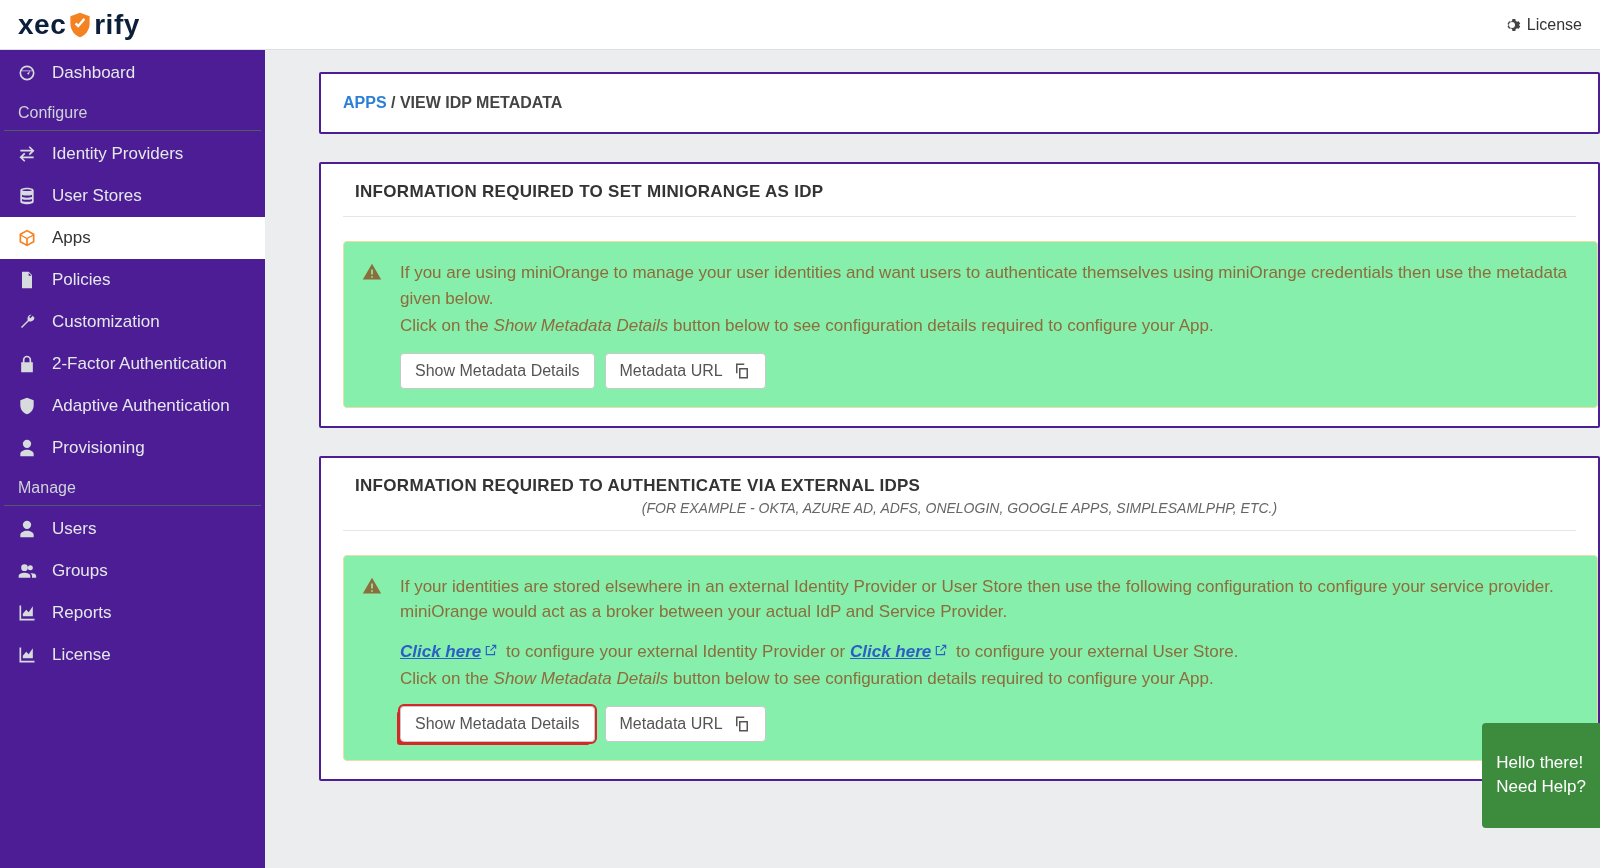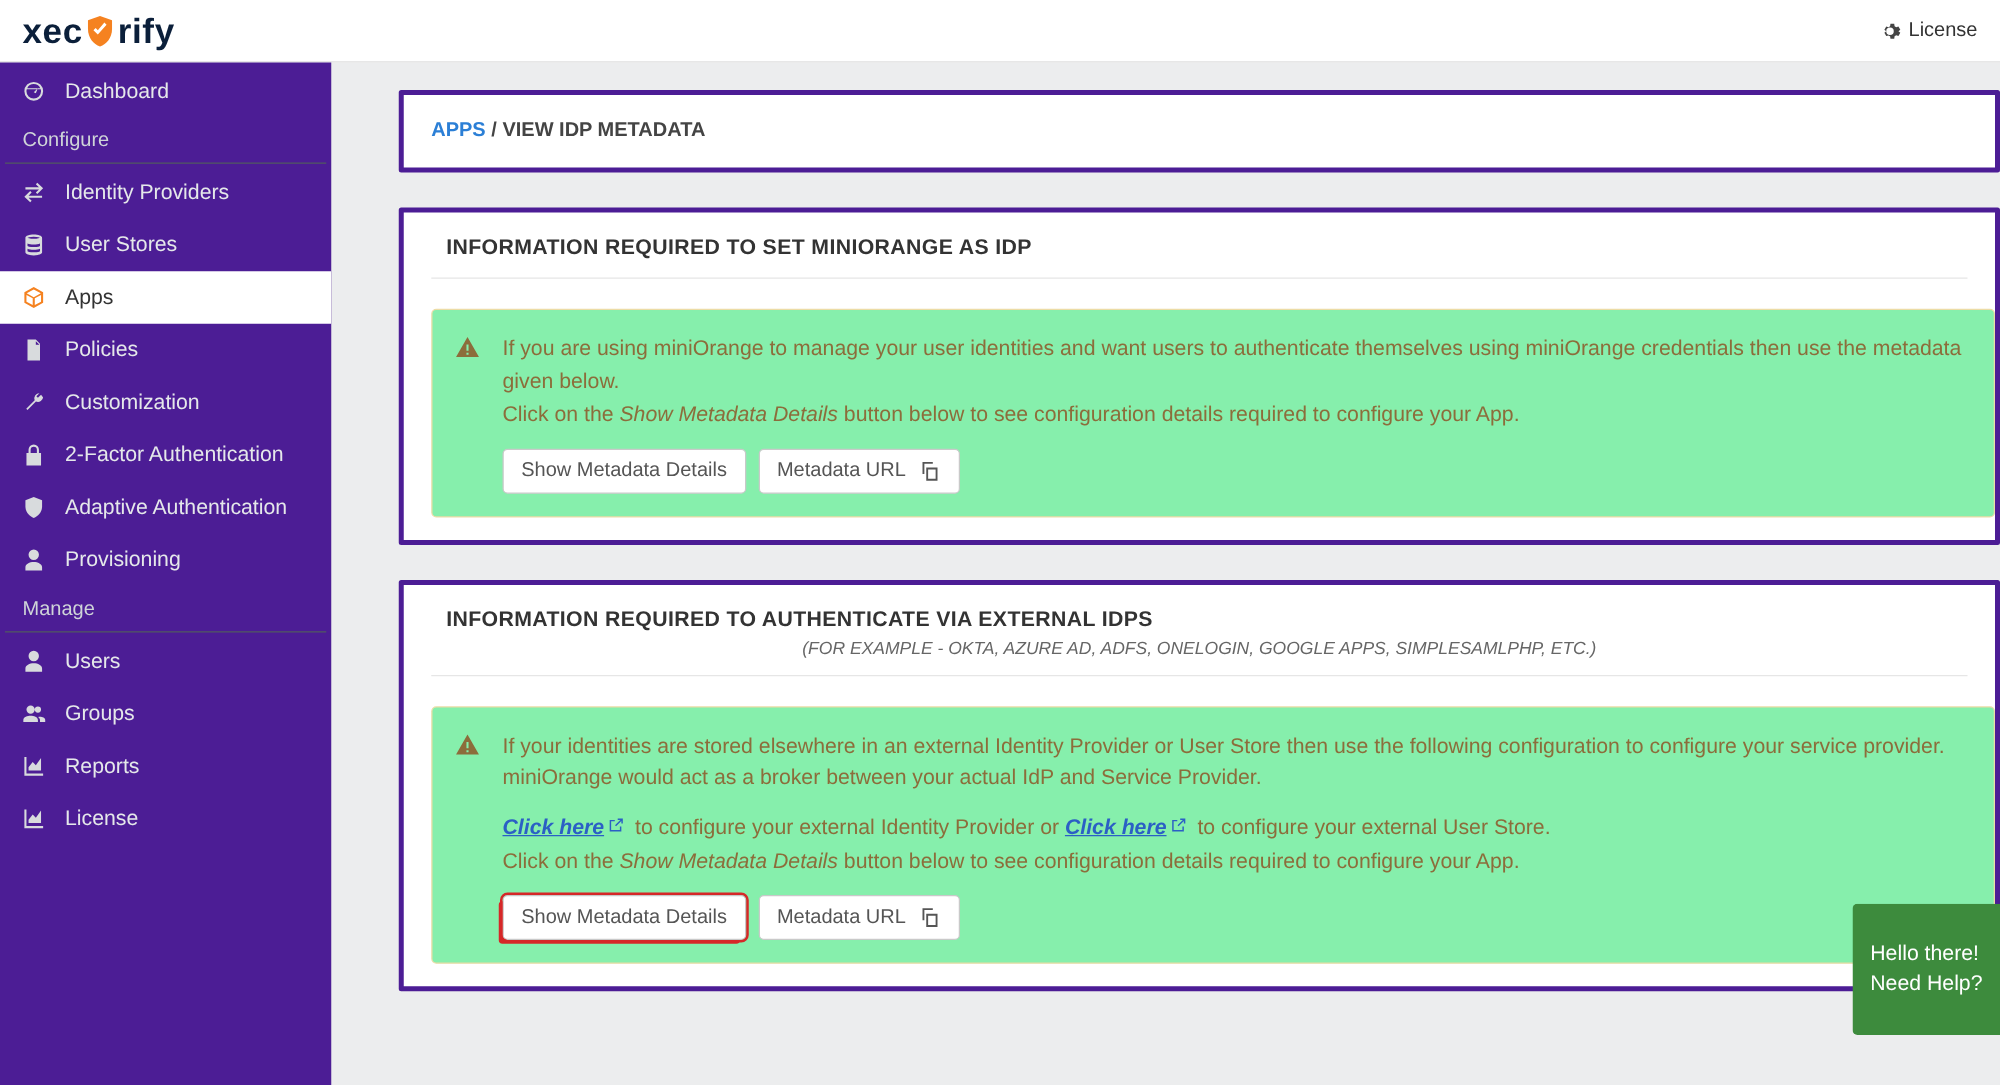--- a/index.html
+++ b/index.html
@@ -75,21 +75,21 @@
     color: #333;
   }
   .nav-item.active .ic svg { fill: #f58220; }
   .main {
     flex: 1;
     overflow-y: auto;
     padding: 22px 0 30px 54px;
   }
   .panel {
     background: #fff;
-    border: 4px solid #4c1d95;
+    border: 2px solid #4c1d95;
     margin-bottom: 28px;
     border-radius: 2px;
   }
   .breadcrumb {
     padding: 20px 22px;
     font-size: 16px;
     font-weight: 700;
     color: #444;
   }
   .breadcrumb .crumb-link { color: #2b7fd6; }

